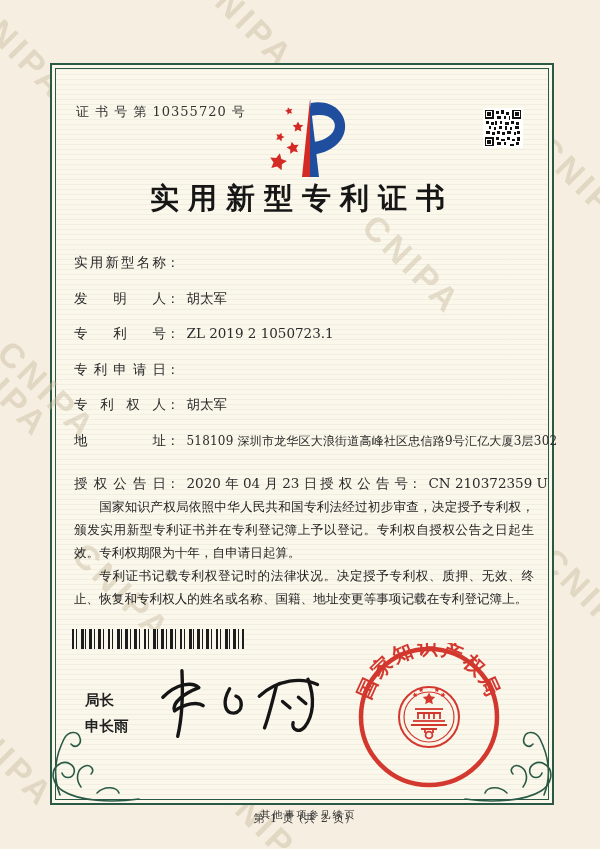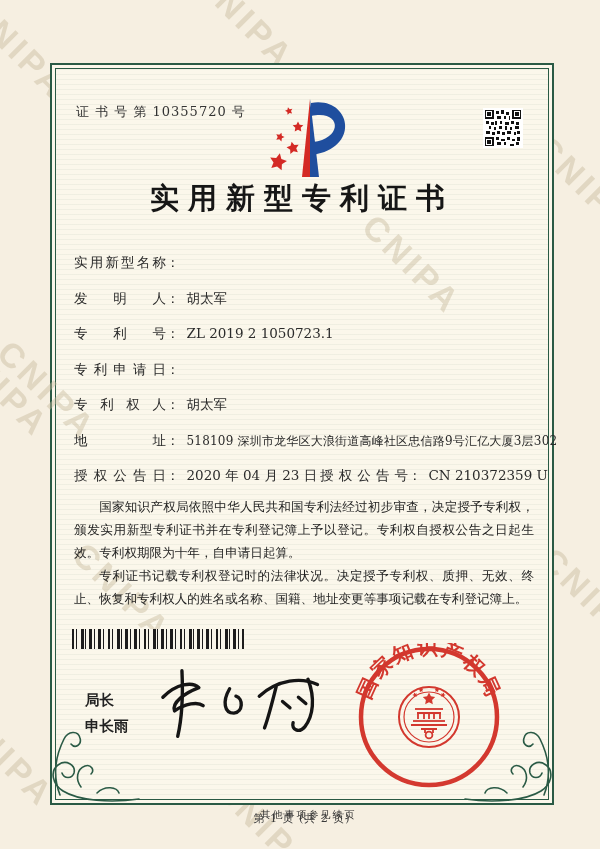--- a/index.html
+++ b/index.html
@@ -38,21 +38,21 @@
   .fields{position:absolute;left:22px;right:16px;top:189px;}
   .frow{display:flex;align-items:baseline;margin-bottom:13.5px;height:22px;font-size:13.5px;}
   .flabel{
     display:inline-block;width:92px;flex:none;
     text-align:justify;text-align-last:justify;color:#2b2b2b;
   }
   .fcolon{flex:none;}
   .fvalue{padding-left:7px;white-space:nowrap;}
   .fvalue.small{font-size:12px;letter-spacing:0.2px;}
   .fpair{display:flex;align-items:baseline;flex:none;}
-  .fpair.first{width:246px;}
+  .fpair.first{width:246px;margin-top:8px;}
   .fpair.second .flabel{width:88px;}
   .paras{position:absolute;left:22px;right:18px;top:431px;font-size:12.6px;line-height:1.82;text-align:justify;color:#1f1f1f;}
   .paras p{margin:0;text-indent:2em;}
   .barcode{
     position:absolute;left:20px;top:564px;width:172px;height:20px;
     background:repeating-linear-gradient(90deg,
       #1c1c1c 0 2px,#f8f5ea 2px 4px,
       #1c1c1c 4px 5px,#f8f5ea 5px 9px,
       #1c1c1c 9px 12px,#f8f5ea 12px 13px,
       #1c1c1c 13px 14px,#f8f5ea 14px 17px,

